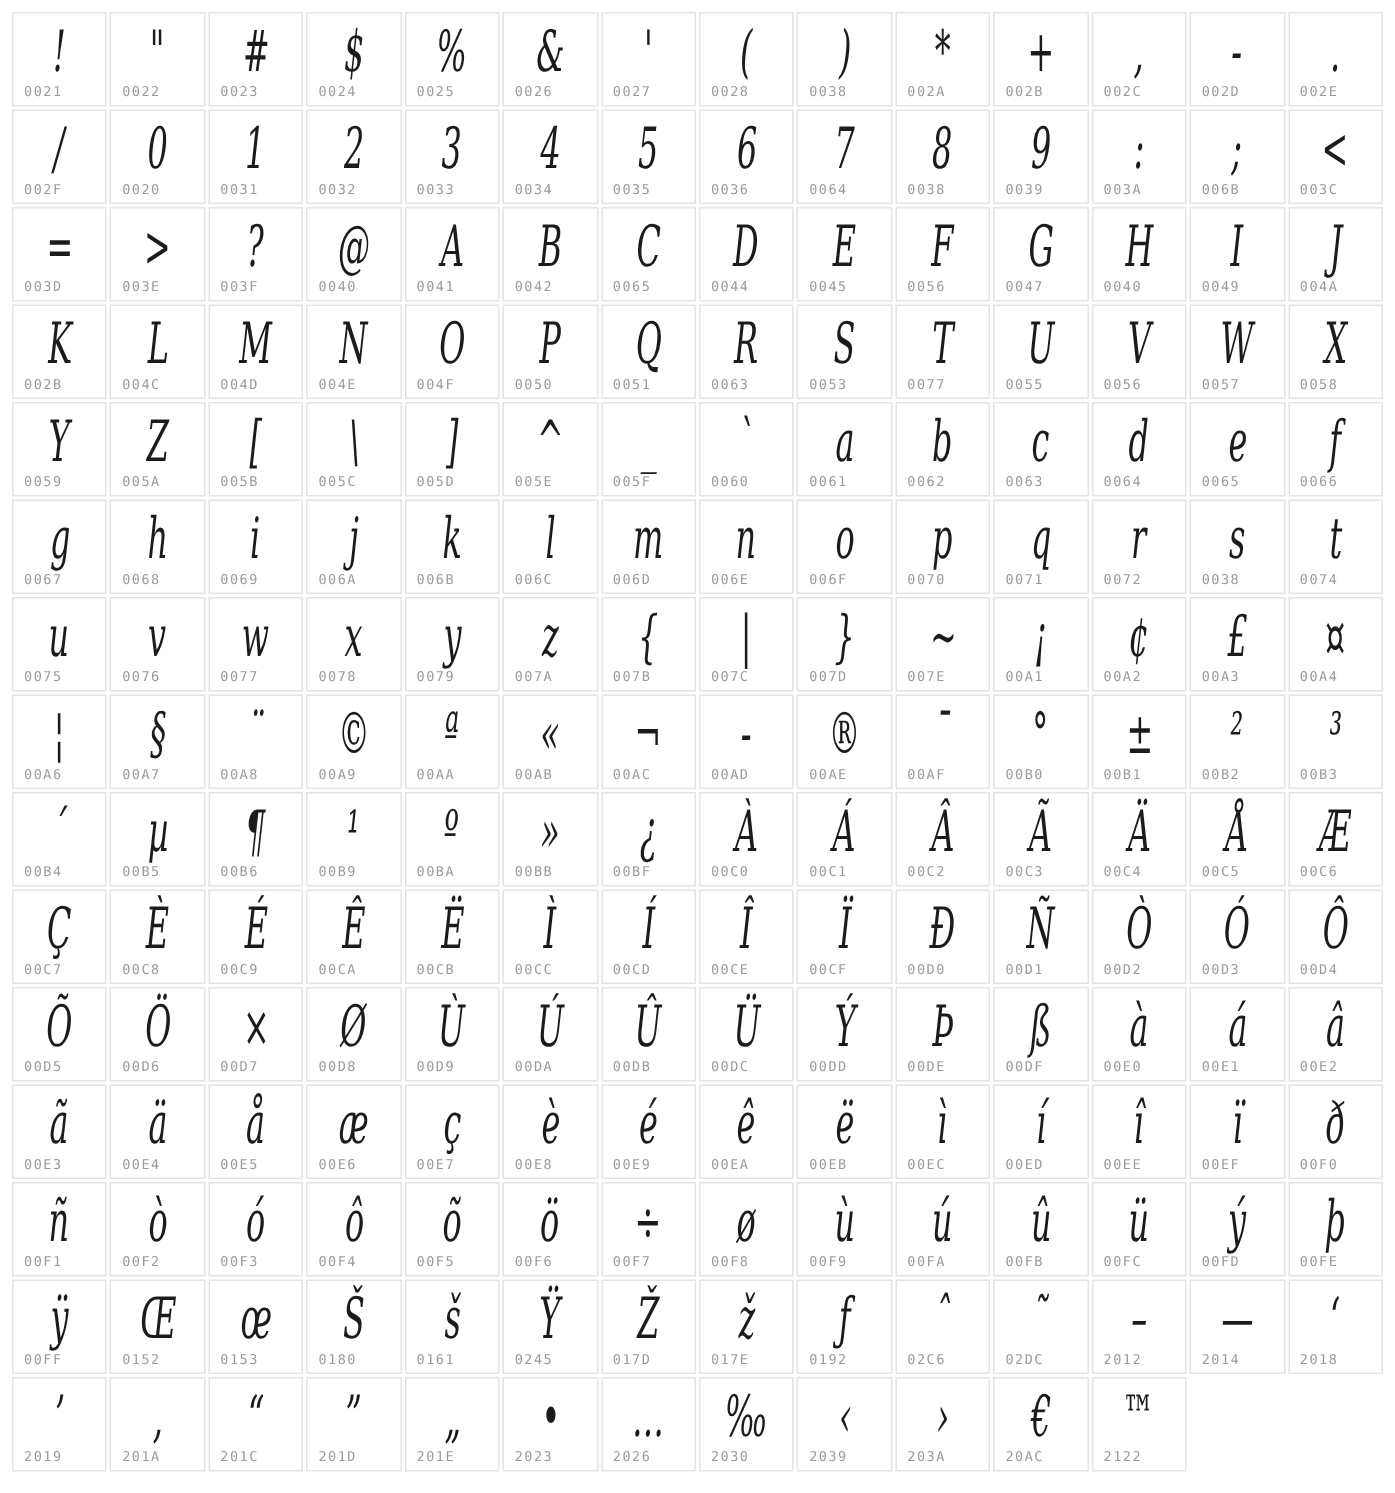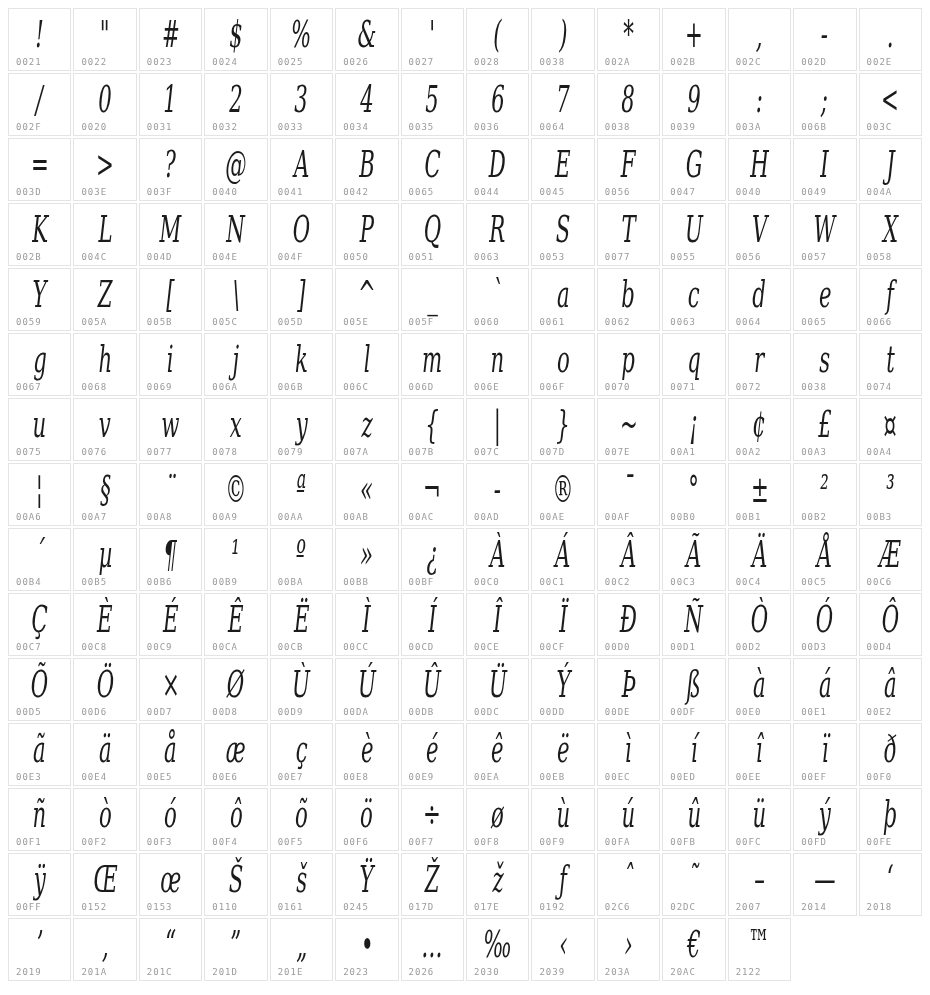--- a/index.html
+++ b/index.html
@@ -979,21 +979,21 @@
     <div class="code">0152</div>
   </div>
 
   <div class="cell">
     <div class="glyph"><span>œ</span></div>
     <div class="code">0153</div>
   </div>
 
   <div class="cell">
     <div class="glyph"><span>Š</span></div>
-    <div class="code">0110</div>
+    <div class="code">0180</div>
   </div>
 
   <div class="cell">
     <div class="glyph"><span>š</span></div>
     <div class="code">0161</div>
   </div>
 
   <div class="cell">
     <div class="glyph"><span>Ÿ</span></div>
     <div class="code">0245</div>
@@ -1019,21 +1019,21 @@
     <div class="code">02C6</div>
   </div>
 
   <div class="cell">
     <div class="glyph"><span>˜</span></div>
     <div class="code">02DC</div>
   </div>
 
   <div class="cell">
     <div class="glyph"><span>–</span></div>
-    <div class="code">2007</div>
+    <div class="code">2012</div>
   </div>
 
   <div class="cell">
     <div class="glyph"><span>—</span></div>
     <div class="code">2014</div>
   </div>
 
   <div class="cell">
     <div class="glyph"><span>‘</span></div>
     <div class="code">2018</div>

